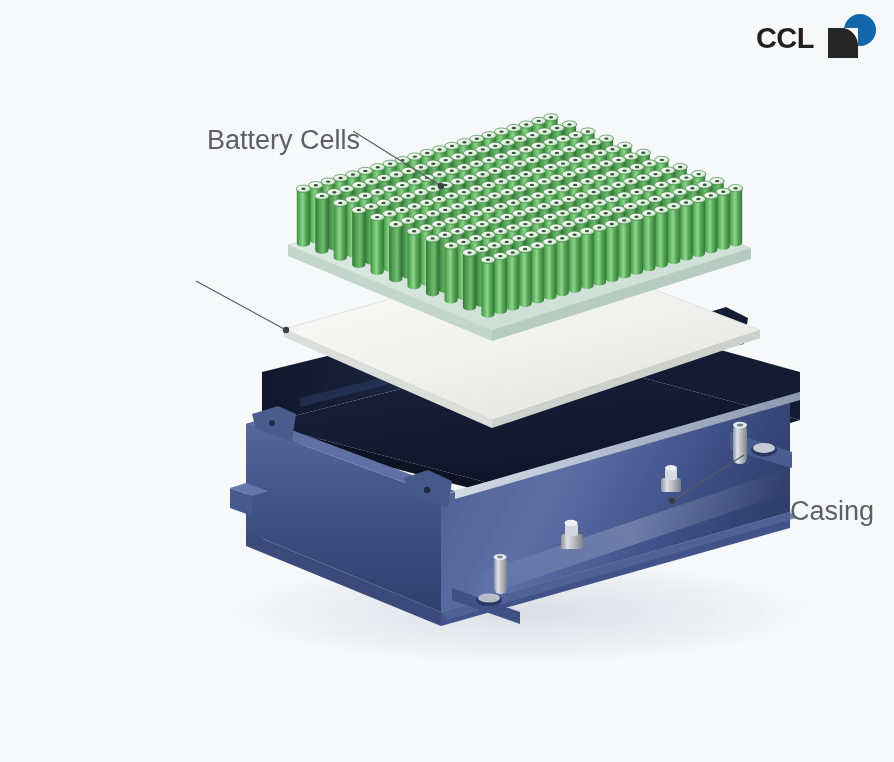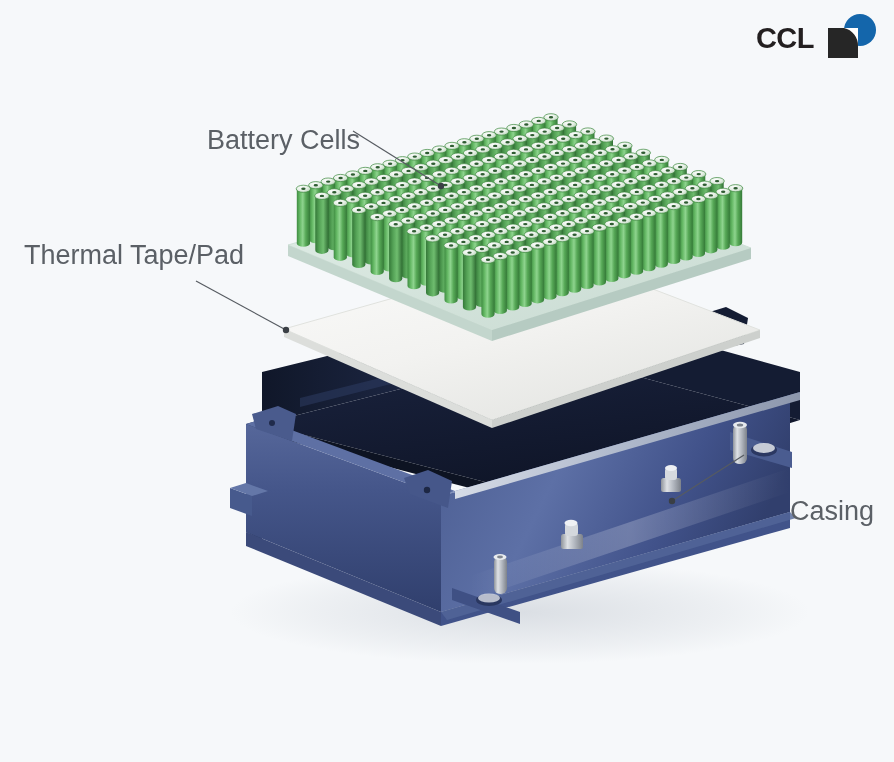--- a/index.html
+++ b/index.html
@@ -2081,21 +2081,20 @@
         <circle cx="441" cy="186" r="3.2" fill="#3a3f45"></circle>
         <line x1="196" y1="281" x2="286" y2="330" stroke="#565b61" stroke-width="1.2"></line>
         <circle cx="286" cy="330" r="3.2" fill="#3a3f45"></circle>
         <line x1="744" y1="455" x2="672" y2="501" stroke="#565b61" stroke-width="1.2"></line>
         <circle cx="672" cy="501" r="3.2" fill="#3a3f45"></circle>
       </g>
   </svg>
 
   <div class="callout" id="lbl-cells" style="color: rgb(91, 96, 102);">Battery Cells</div>
 
-  <div class="callout" id="lbl-pad" style="color: rgb(91, 96, 102);">Thermal Tape/Pad</div>
 
   <div class="callout" id="lbl-casing" style="color: rgb(91, 96, 102);">Casing</div>
 
   <div class="logo-wrap">
     <div class="logo-text" style="color: rgb(35, 31, 32);">CCL</div>
     <div class="logo-mark">
       <svg viewBox="0 0 56 48" width="56" height="48">
         <defs>
           <clipPath id="sqClip">
               <rect x="4" y="14" width="30" height="30"></rect>

